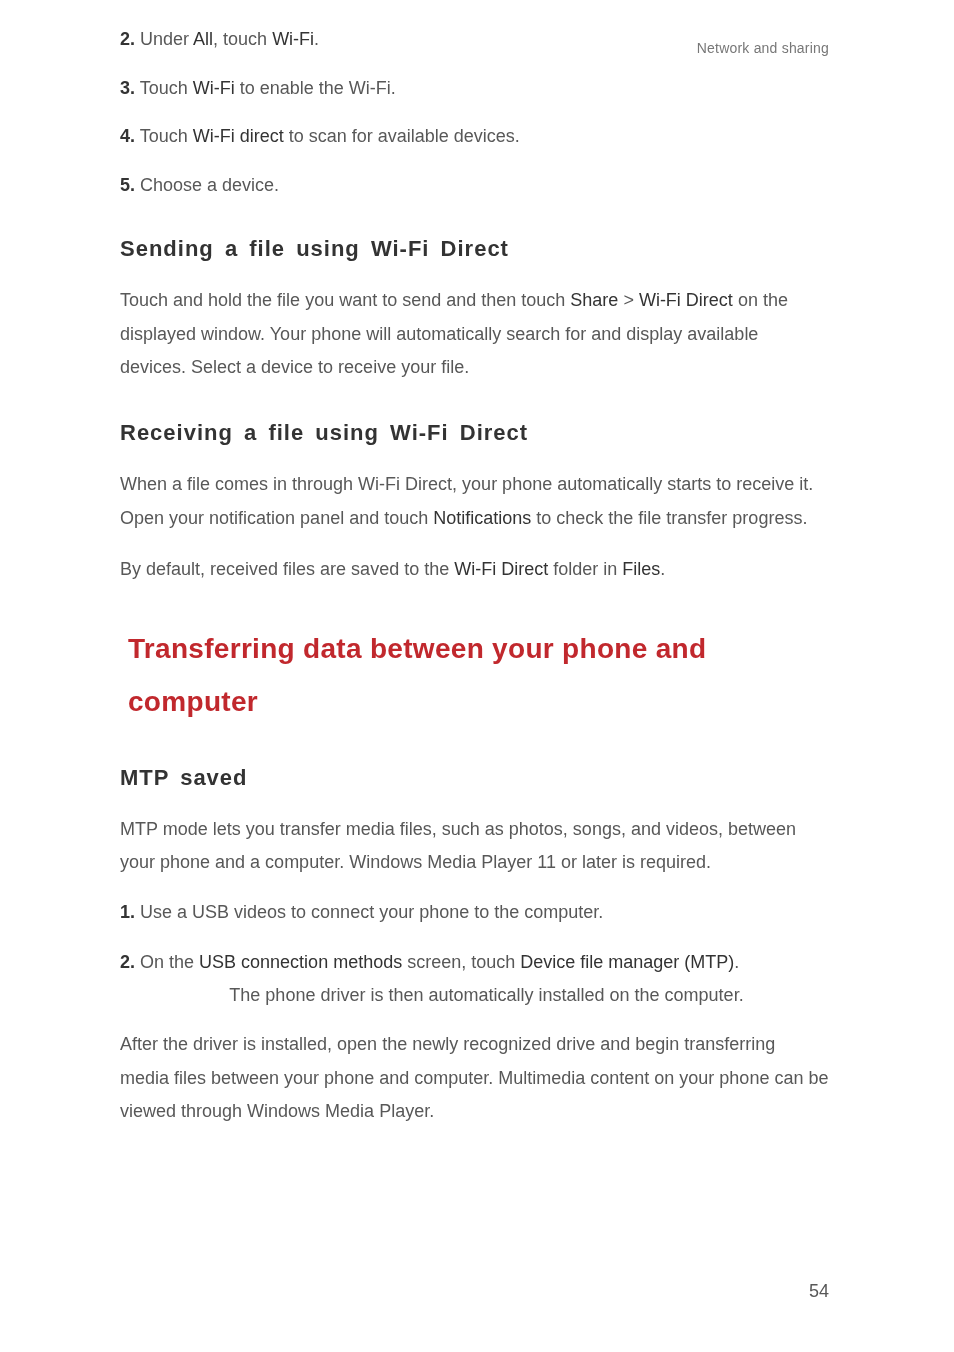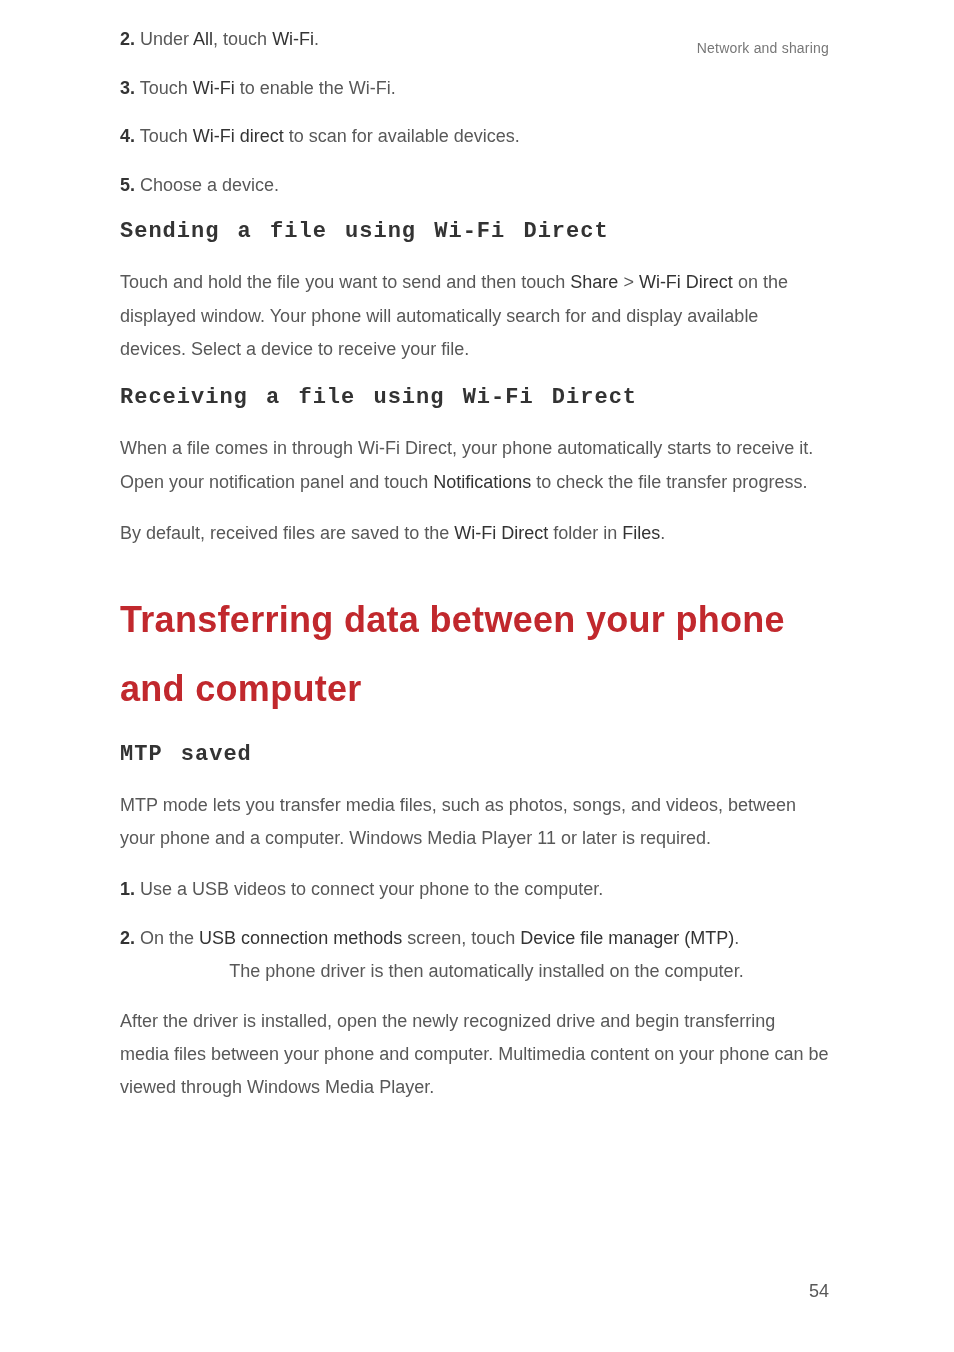--- a/index.html
+++ b/index.html
@@ -39,36 +39,35 @@
   .bold {
     font-weight: 400;
     color: #333333;
   }
   h2.subsection {
     font-size: 22px;
     font-weight: 700;
     color: #333333;
     letter-spacing: 1px;
     word-spacing: 4px;
-    margin: 19px 0 22px 0;
-    font-family: Liberation Mono, monospace;
+    margin: 36px 0 22px 0;
   }
   .body-text {
     font-size: 18px;
     color: #585858;
     line-height: 1.85;
     margin: 0 0 18px 0;
   }
   h1.section-title {
-    font-size: 36px;
+    font-size: 28px;
     font-weight: 700;
     color: #c1282d;
     line-height: 1.9;
     letter-spacing: 0.3px;
-    margin: 36px 0 10px 0;
+    margin: 36px 0 10px 8px;
   }
   .step-block {
     margin: 0 0 16px 0;
   }
   .step-line1 {
     font-size: 18px;
     color: #585858;
     line-height: 1.85;
   }
   .step-line1 .num {

